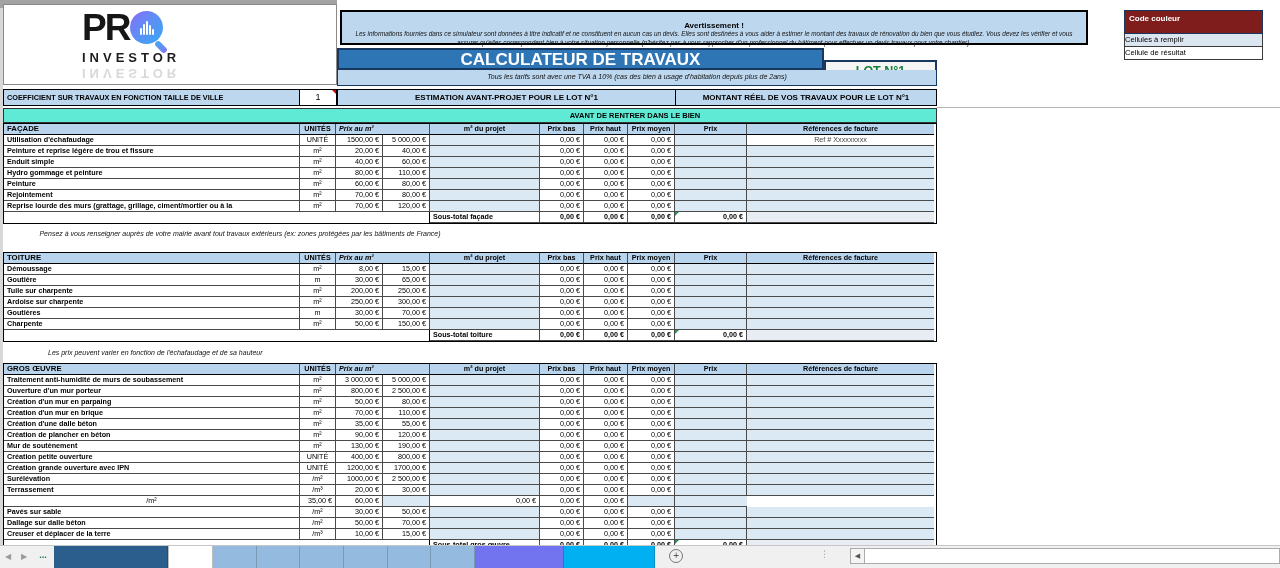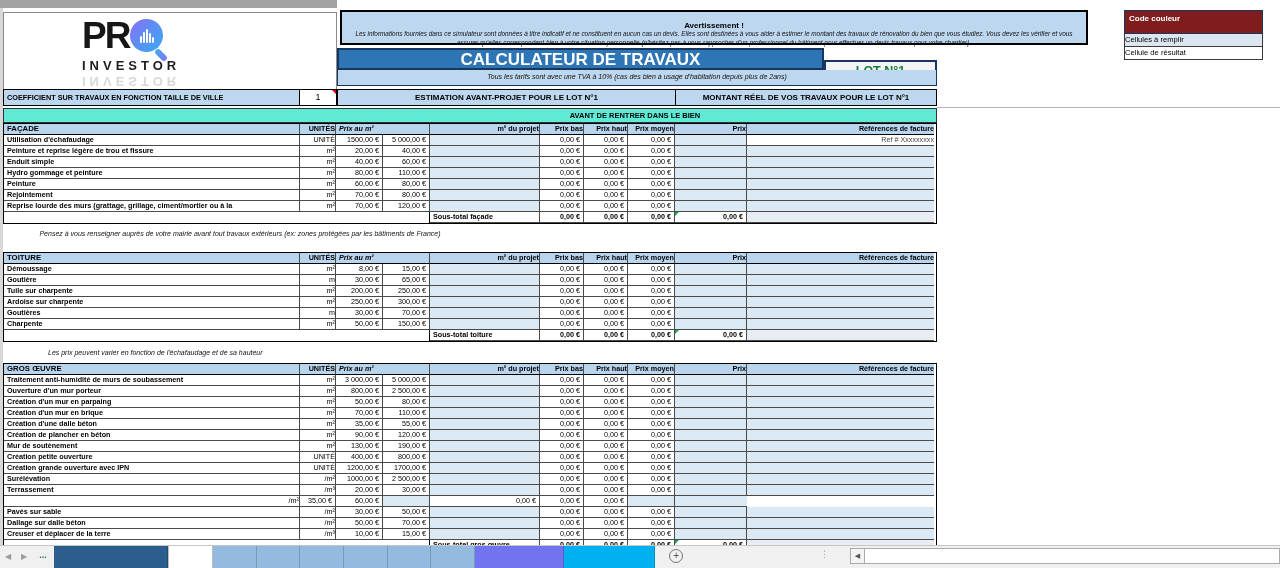--- a/index.html
+++ b/index.html
@@ -5,21 +5,21 @@
   * { margin:0; padding:0; box-sizing:border-box; }
   html,body { background:#fff; }
   .canvas { position:relative; width:1280px; height:568px; background:#fff;
             font-family:"Liberation Sans", sans-serif; overflow:hidden; }
 
   
   .top-strip { position:absolute; left:0; top:0; width:337px; height:8px; background:#a3a3a3; }
   .left-edge { position:absolute; left:0; top:8px; width:3px; height:537px; background:#d8d8d8; }
 
   
-  .logo-cell { position:absolute; left:3px; top:12px; width:334px; height:81px; background:#fff; border:1px solid #8a8a8a; }
+  .logo-cell { position:absolute; left:3px; top:4px; width:334px; height:81px; background:#fff; border:1px solid #8a8a8a; }
   .logo { position:absolute; left:78px; top:4px; width:180px; }
   .logo-top { display:flex; align-items:flex-start; height:40px; }
   .logo-pr { font-size:37px; font-weight:800; letter-spacing:-2px; color:#161616; line-height:38px; }
   .glass { position:relative; width:36px; height:36px; margin-left:1px; margin-top:2px; }
   .glass-circle { position:absolute; left:0; top:0; width:33px; height:33px; border-radius:50%;
                   background:linear-gradient(135deg,#8a6cf6 0%,#5f8df6 45%,#38a8f2 100%);
                   display:flex; align-items:flex-end; justify-content:center; gap:1px; padding-bottom:9px; }
   .glass-circle i { display:block; width:2px; background:#fff; border-radius:1px; }
   .glass-handle { position:absolute; right:-2px; bottom:-3px; width:14px; height:6px; border-radius:3px;
                   background:linear-gradient(90deg,#43a9f0,#7b78f2); transform:rotate(45deg); }
@@ -68,21 +68,21 @@
   
   .wtable { position:absolute; left:3px; width:934px; border:1.5px solid #000; background:#fff; }
   #facade-table { top:123px; } #toiture-table { top:252px; } #gros-table { top:363px; }
   .trow { display:grid; grid-template-columns:296px 36px 47px 47px 110px 44px 44px 47px 72px 187px; height:11px; }
   .c { border-right:1px solid #4a4a4a; border-bottom:1px solid #4a4a4a; font-size:7.2px; line-height:10px;
        overflow:hidden; white-space:nowrap; color:#000; }
   .trow .c:last-child { border-right:none; }
   .thead .c { background:#b9d5ee; font-weight:800; border-bottom:1px solid #000; }
   .lbl { font-weight:800; padding-left:3px; text-align:left; }
   .ttl { font-size:7.8px; }
-  .ctr { text-align:right; }
+  .ctr { text-align:center; }
   .num { text-align:right; padding-right:3px; }
   .pm2 { font-style:italic; padding-left:3px; }
   .fill { background:#dbe9f5; }
   .refsample { color:#444; background:#fff; }
   .span2 { grid-column:3 / span 2; }
   .span4 { grid-column:1 / span 4; border-right:1px solid #000; border-bottom:none; }
   .strow .c { font-weight:800; }
   .stl { background:#fff; }
   .tri { position:relative; }
   .tri::before { content:""; position:absolute; left:0; top:0; border-right:4px solid transparent; border-top:4px solid #1e9e52; }

